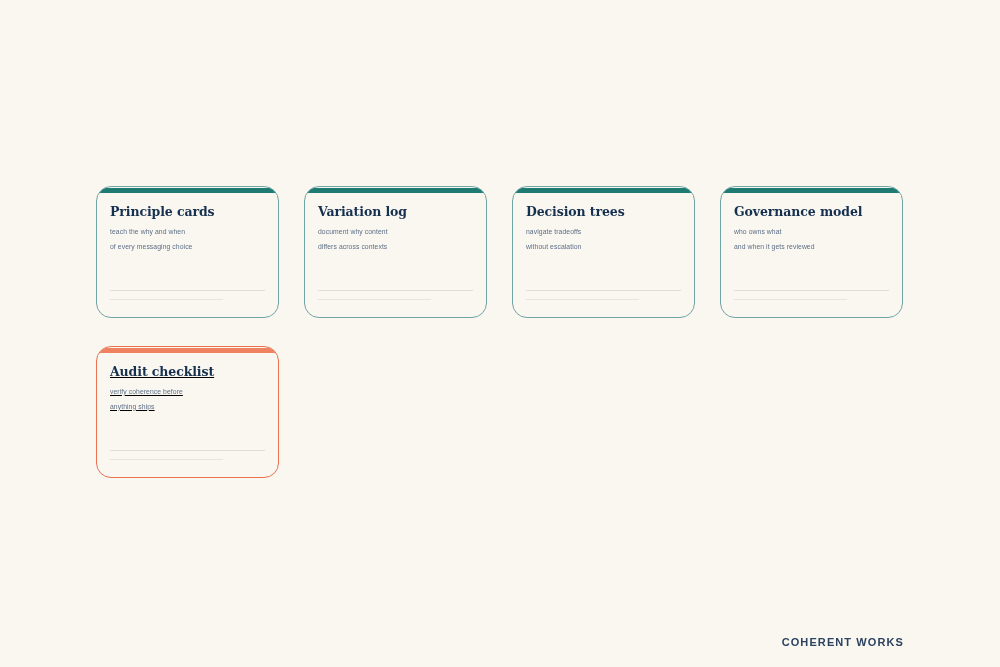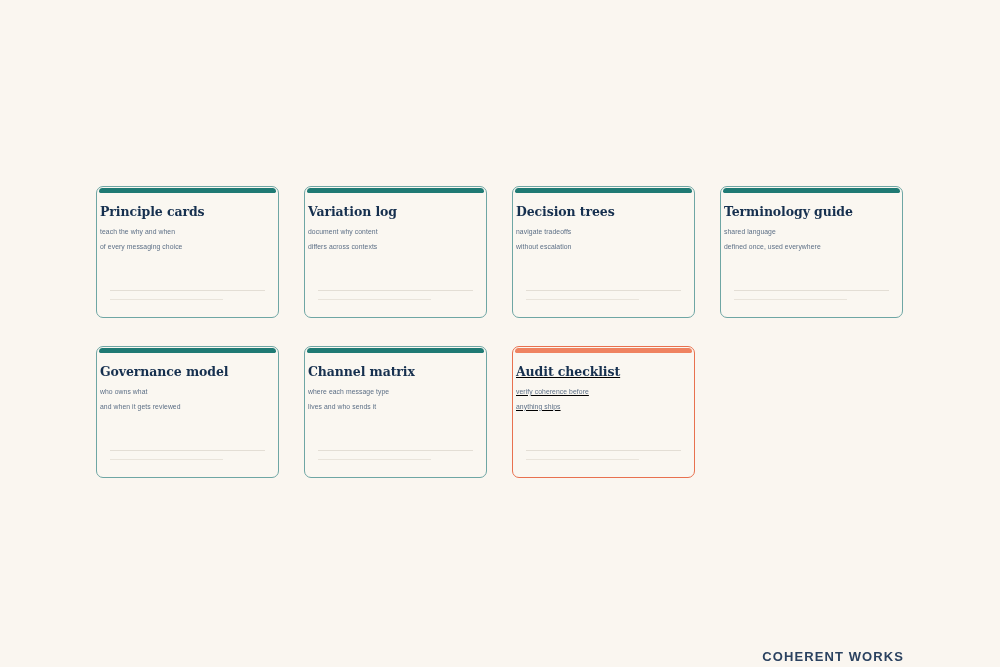--- a/index.html
+++ b/index.html
@@ -26,22 +26,22 @@
     grid-template-rows: repeat(2, 132px);
     column-gap: 25px;
     row-gap: 28px;
   }
 
   .card {
     position: relative;
     box-sizing: border-box;
     background: #faf7f1;
     border: 1px solid #6ea6a4;
-    border-radius: 7px;
-    padding: 18px 13px 0 3px;
+    border-radius: 15px;
+    padding: 18px 13px 0 13px;
     overflow: hidden;
   }
 
   .card .accent {
     position: absolute;
     left: 2px;
     right: 2px;
     top: 1px;
     height: 5px;
     background: #1f7a74;
@@ -87,22 +87,22 @@
   }
   .rule.short {
     width: 73%;
     margin-bottom: 0;
     background: #e9e4db;
   }
 
   #footer {
     position: absolute;
     right: 96px;
-    bottom: 3px;
-    font-size: 13px;
+    bottom: 19px;
+    font-size: 11px;
     font-weight: bold;
     letter-spacing: 1.1px;
     color: #2b4260;
   }
 </style>
 </head>
 <body>
 
 <div id="board">
     <div class="card">
@@ -130,43 +130,23 @@
       <div class="card-title">Decision trees</div>
       <div class="card-line">navigate tradeoffs</div>
       <div class="card-line">without escalation</div>
       <div class="rules">
         <div class="rule"></div>
         <div class="rule short"></div>
       </div>
     </div>
     <div class="card">
       <div class="accent"></div>
-      <div class="card-title">Terminology guide</div>
-      <div class="card-line">shared language</div>
-      <div class="card-line">defined once, used everywhere</div>
-      <div class="rules">
-        <div class="rule"></div>
-        <div class="rule short"></div>
-      </div>
-    </div>
-    <div class="card">
-      <div class="accent"></div>
       <div class="card-title">Governance model</div>
       <div class="card-line">who owns what</div>
       <div class="card-line">and when it gets reviewed</div>
-      <div class="rules">
-        <div class="rule"></div>
-        <div class="rule short"></div>
-      </div>
-    </div>
-    <div class="card">
-      <div class="accent"></div>
-      <div class="card-title">Channel matrix</div>
-      <div class="card-line">where each message type</div>
-      <div class="card-line">lives and who sends it</div>
       <div class="rules">
         <div class="rule"></div>
         <div class="rule short"></div>
       </div>
     </div>
     <div class="card flagged">
       <div class="accent"></div>
       <div class="card-title">Audit checklist</div>
       <div class="card-line">verify coherence before</div>
       <div class="card-line">anything ships</div>

